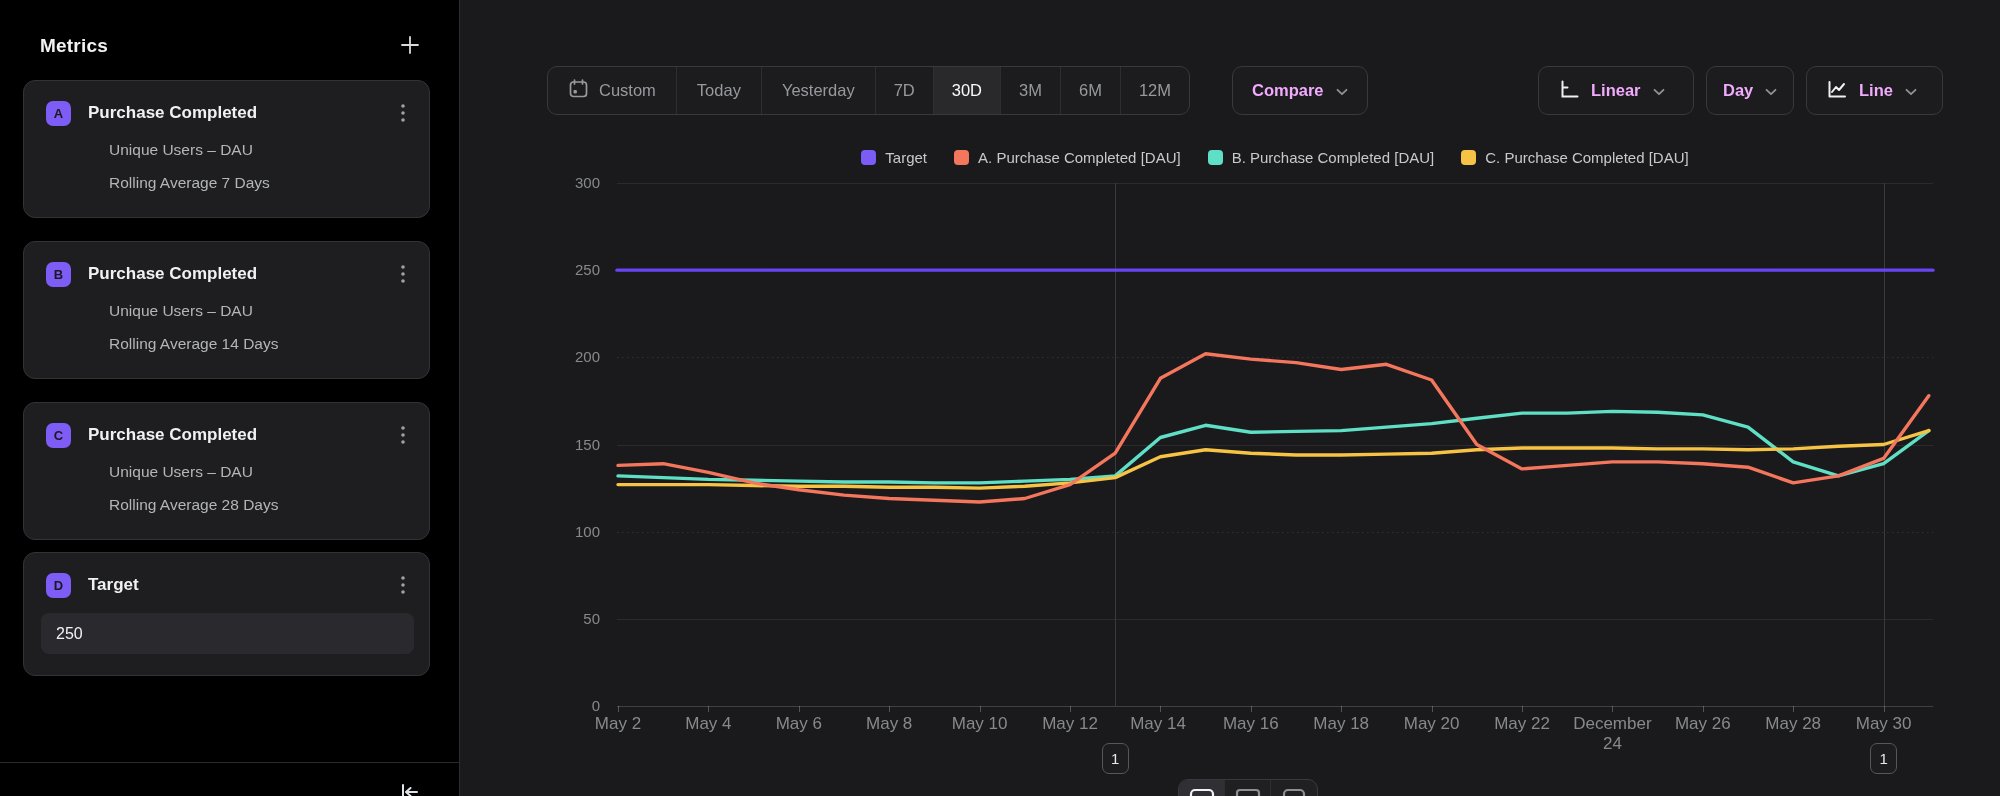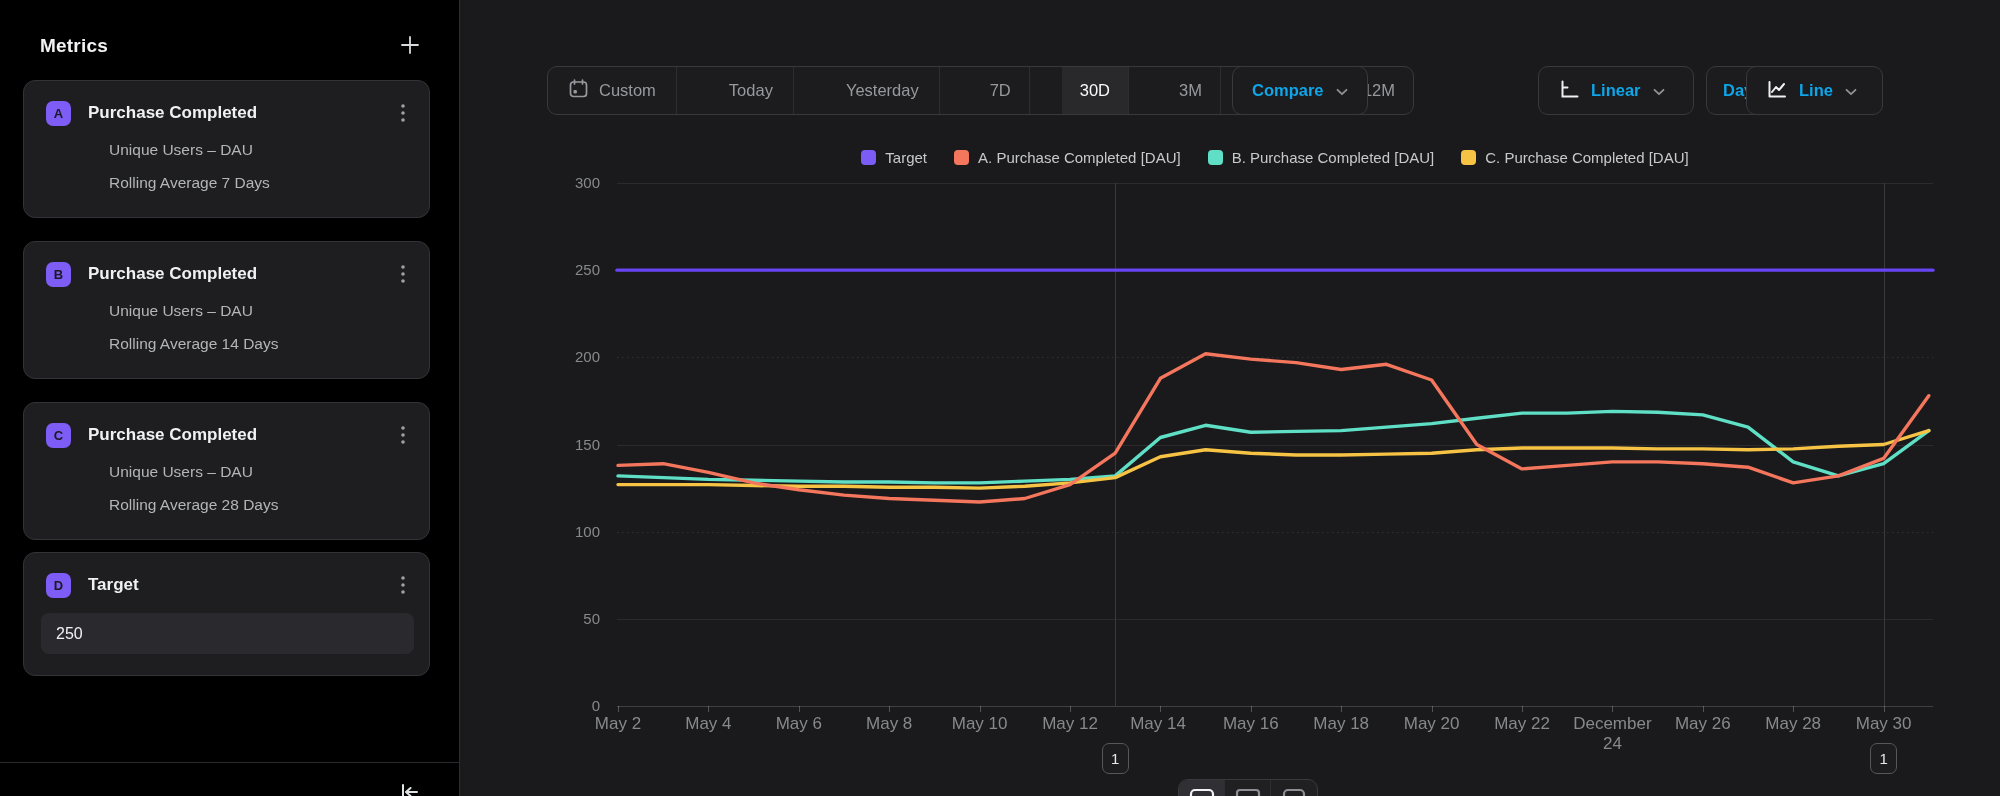--- a/index.html
+++ b/index.html
@@ -53,44 +53,43 @@
   .filter-row .icon-btn { color:#b9babd; }
   .sidebar-divider { position:absolute; left:0; right:0; top:762px; height:1px; background:#2a2a2d; }
   .collapse-btn { position:absolute; left:396px; top:780px; color:#e2e3e5; }
 
   
   .range-control {
     position:absolute; left:547px; top:66px; height:49px;
     display:flex; align-items:stretch;
     border:1px solid #39393d; border-radius:10px; overflow:hidden;
     background:#1c1c1e;
-    gap:32px;
   }
   .seg {
     display:flex; align-items:center; gap:10px;
     padding:0 20px; background:none; border:none; cursor:pointer;
     border-right:1px solid #2e2e32;
     color:#97999e; font-size:16.5px; font-weight:400;
     font-family:"Liberation Sans","DejaVu Sans",sans-serif;
   }
   .seg:last-child { border-right:none; }
   .seg.short { padding:0 18px; }
   .seg.active { background:#29292c; color:#fafafa; font-weight:400; }
   .pill-btn {
     position:absolute; top:66px; height:49px;
     display:flex; align-items:center; gap:11px; padding:0 19px;
     background:#1c1c1e; border:1px solid #39393d; border-radius:10px;
-    color:#0ea5e9; font-size:16.5px; font-weight:700; cursor:pointer;
+    color:#f0abfc; font-size:16.5px; font-weight:700; cursor:pointer;
     font-family:"Liberation Sans","DejaVu Sans",sans-serif;
   }
   .pill-btn .chev { color:#8f9195; margin-left:1px; }
   .btn-compare { left:1232px; }
   .btn-linear  { left:1538px; width:156px; }
   .btn-day     { left:1706px; width:88px; padding:0 16px; }
-  .btn-line    { left:1746px; width:137px; }
+  .btn-line    { left:1806px; width:137px; }
 
   
   .legend {
     position:absolute; left:617px; width:1316px; top:146px; height:22px;
     display:flex; justify-content:center; align-items:center; gap:27px;
   }
   .legend-item { display:flex; align-items:center; gap:9px; cursor:pointer; }
   .legend-swatch { width:15px; height:15px; border-radius:4px; flex:none; }
   .legend-label { font-size:15px; color:#c8c9cc; }
 

